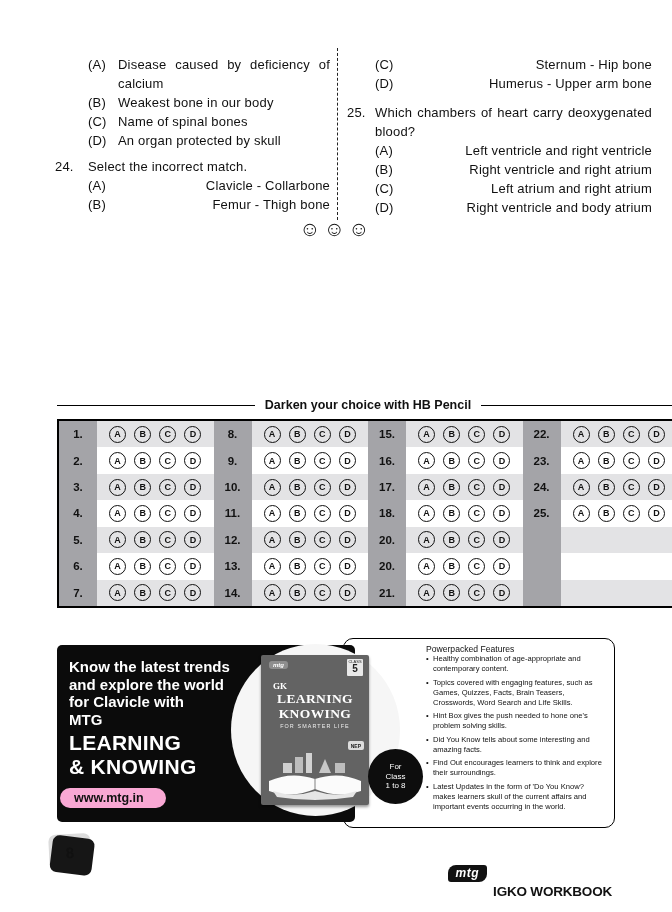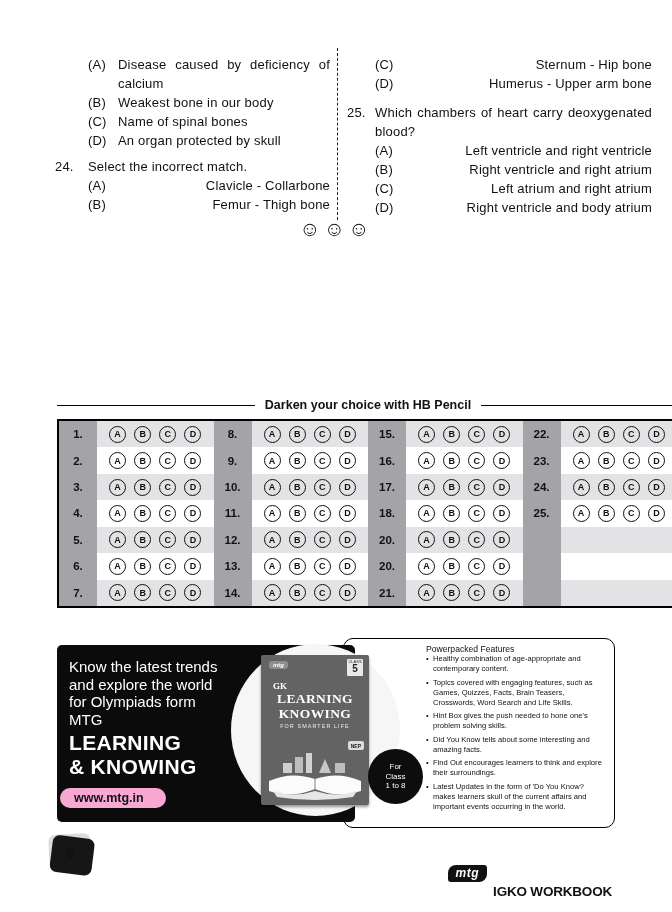--- a/index.html
+++ b/index.html
@@ -43,21 +43,21 @@
   .ad{position:absolute;left:57px;top:638px;width:558px;height:192px;}
   .features-box{position:absolute;left:286px;top:0;right:0;bottom:2px;background:#fff;
                 border:1.6px solid #000;border-radius:10px;z-index:1;}
   .features-inner{position:absolute;left:82px;top:5px;right:8px;}
   .features-heading{font-size:8.6px;}
   .features-list{margin:0;padding:0;list-style:none;}
   .features-list li{position:relative;font-size:7.6px;line-height:1.32;margin-bottom:3.5px;padding-left:7px;}
   .features-list li::before{content:"•";position:absolute;left:0;top:0;}
   .black-panel{position:absolute;left:0;top:7px;width:298px;height:177px;background:#0b0b0b;
                border-radius:5px;color:#fff;z-index:2;}
-  .headline{margin:13px 0 0 12px;font-size:15px;line-height:17.5px;}
+  .headline{margin:13px 0 0 12px;font-size:15px;line-height:17.5px;font-weight:bold;}
   .brand{margin:3px 0 0 12px;font-size:21px;line-height:24px;font-weight:bold;letter-spacing:.3px;}
   .website-pill{position:absolute;left:3px;top:143px;background:#f9a8d4;color:#111;
                 font-weight:bold;font-size:12.5px;padding:3px 22px 3px 14px;border-radius:11px;}
   .book-circle{position:absolute;left:174px;top:6px;width:169px;height:172px;border-radius:50%;
                background:#f6f6f6;z-index:3;}
   .book-cover{position:absolute;left:30px;top:11px;width:108px;height:150px;background:#636363;
               border-radius:2px;color:#fff;text-align:center;box-shadow:0 2px 3px rgba(0,0,0,.4);}
   .bk-pub{position:absolute;top:6px;left:8px;background:#8e8e8e;color:#fff;font-size:6px;
           font-weight:bold;font-style:italic;padding:1px 4px;border-radius:3px;}
   .bk-class{position:absolute;top:4px;right:6px;background:#e9e9e9;color:#222;width:14px;
@@ -368,21 +368,21 @@
             <li>Did You Know tells about some interesting and amazing facts.</li>
             <li>Find Out encourages learners to think and explore their surroundings.</li>
             <li>Latest Updates in the form of 'Do You Know? makes learners skull of the current affairs and important events occurring in the world.</li>
           </ul>
       </div>
     </div>
     <div class="black-panel">
       <div class="headline" id="ad-headline">
           <div>Know the latest trends</div>
           <div>and explore the world</div>
-          <div>for Olympiads form</div>
+          <div>for Clavicle with</div>
           <div>MTG</div>
         </div>
       <div class="brand" id="ad-brand">
           <div>LEARNING</div>
           <div>&amp; KNOWING</div>
         </div>
       <div class="website-pill">www.mtg.in</div>
     </div>
     <div class="book-circle">
       <div class="book-cover">

